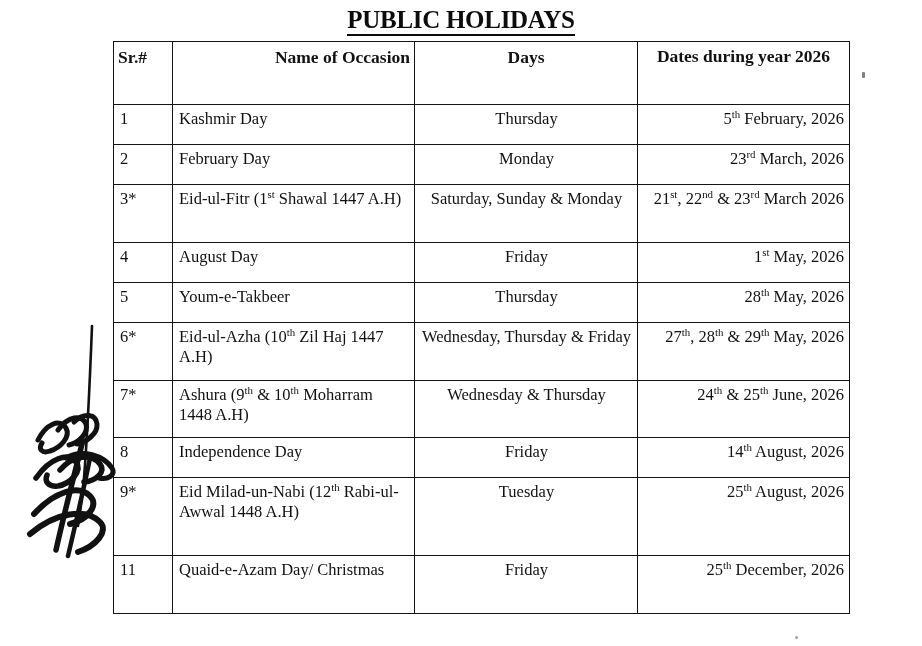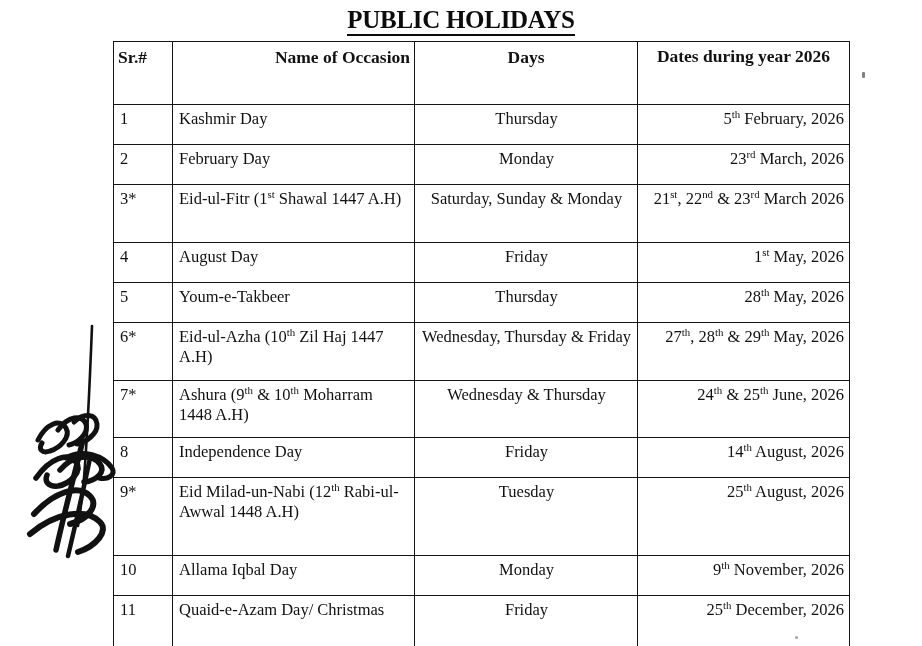--- a/index.html
+++ b/index.html
@@ -214,26 +214,20 @@
         <td class="td-name">Independence Day</td>
         <td class="td-days">Friday</td>
         <td class="td-dates">14<sup>th</sup> August, 2026</td>
       </tr>
       <tr class="r-9">
         <td class="td-sr">9*</td>
         <td class="td-name">Eid Milad-un-Nabi (12<sup>th</sup> Rabi-ul- Awwal 1448 A.H)</td>
         <td class="td-days">Tuesday</td>
         <td class="td-dates">25<sup>th</sup> August, 2026</td>
       </tr>
-      <tr class="r-10">
-        <td class="td-sr">10</td>
-        <td class="td-name">Allama Iqbal Day</td>
-        <td class="td-days">Monday</td>
-        <td class="td-dates">9<sup>th</sup> November, 2026</td>
-      </tr>
       <tr class="r-11">
         <td class="td-sr">11</td>
         <td class="td-name">Quaid-e-Azam Day/ Christmas</td>
         <td class="td-days">Friday</td>
         <td class="td-dates">25<sup>th</sup> December, 2026</td>
       </tr>
     </tbody>
 </table>
 
 <svg class="signature" viewBox="0 0 110 250">

